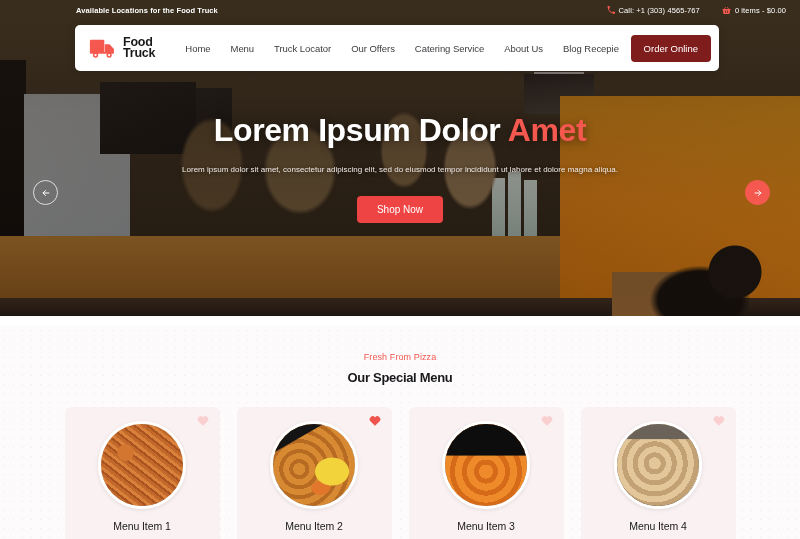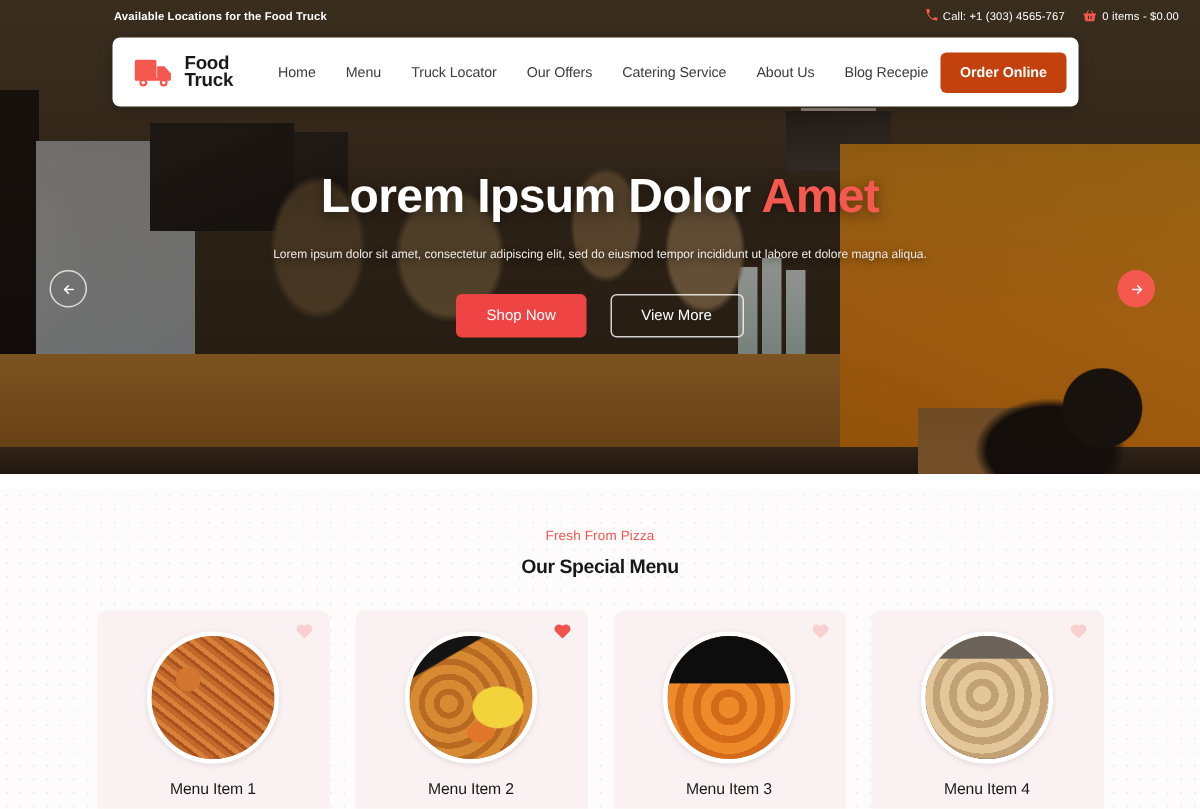--- a/index.html
+++ b/index.html
@@ -67,21 +67,21 @@
 
   
   .topbar {
     position: absolute; left: 0; top: 0; width: 800px; height: 20px;
     display: flex; align-items: center;
     padding: 0 14px 0 76px;
     font-size: 7.5px; letter-spacing: .1px; color: #ffffff;
     z-index: 6;
   }
   .topbar-left { font-weight: 700; }
-  .topbar-right { margin-left: auto; display: flex; align-items: flex-end; gap: 12px; }
+  .topbar-right { margin-left: auto; display: flex; align-items: flex-end; gap: 22px; }
   .tb-item { display: flex; align-items: center; gap: 4px; color: #fff; font-weight: 400; }
   .tb-icon { color: #f5584f; display: inline-flex; line-height: 1; }
   .tb-icon svg { display: block; }
 
   
   .navbar {
     position: absolute; left: 75px; top: 25px; width: 644px; height: 46px;
     background: #ffffff; border-radius: 5px;
     display: flex; align-items: center; padding: 0 8px 0 14px;
     box-shadow: 0 2px 10px rgba(0,0,0,.18);
@@ -89,22 +89,22 @@
   }
   .logo { display: flex; align-items: center; gap: 6px; }
   .logo-mark { width: 28px; height: 21px; display: block; }
   .logo-text { font-size: 12.5px; font-weight: 700; color: #19191b; line-height: 11px; letter-spacing: -.2px; }
   .nav-links { display: flex; align-items: center; gap: 20px; margin-left: 30px; }
   .nav-link {
     font-size: 9.5px; color: #3c3c41; letter-spacing: -.05px; cursor: pointer; white-space: nowrap;
   }
   .nav-cta {
     margin-left: auto;
-    background: #c2410c; color: #fff; border: none; border-radius: 4px;
-    font-family: inherit; font-size: 9.5px; font-weight: 700;
+    background: #7f1d1d; color: #fff; border: none; border-radius: 4px;
+    font-family: inherit; font-size: 9.5px; font-weight: 400;
     padding: 8px 13px; cursor: pointer; white-space: nowrap;
   }
 
   
   .hero-content {
     position: absolute; left: 0; top: 112px; width: 800px;
     text-align: center; z-index: 5;
   }
   .hero-title {
     font-size: 32px; font-weight: 700; color: #ffffff; letter-spacing: -.4px;
@@ -261,21 +261,20 @@
     <button class="nav-cta">Order Online</button>
   </div>
 
   <div class="hero-content">
     <div class="hero-title">
       <span>Lorem Ipsum Dolor </span><span class="accent">Amet</span>
     </div>
     <div class="hero-sub">Lorem ipsum dolor sit amet, consectetur adipiscing elit, sed do eiusmod tempor incididunt ut labore et dolore magna aliqua.</div>
     <div class="hero-btns">
       <button class="btn-primary">Shop Now</button>
-      <button class="btn-ghost">View More</button>
     </div>
   </div>
 
   <div class="car-arrow car-prev">
     <span>
       <svg width="10" height="10" viewBox="0 0 24 24" fill="none" stroke="#ffffff" stroke-width="2.4" stroke-linecap="round" stroke-linejoin="round">
           <path d="M19 12H5"></path>
           <path d="m11 18-6-6 6-6"></path>
         </svg>
     </span>

